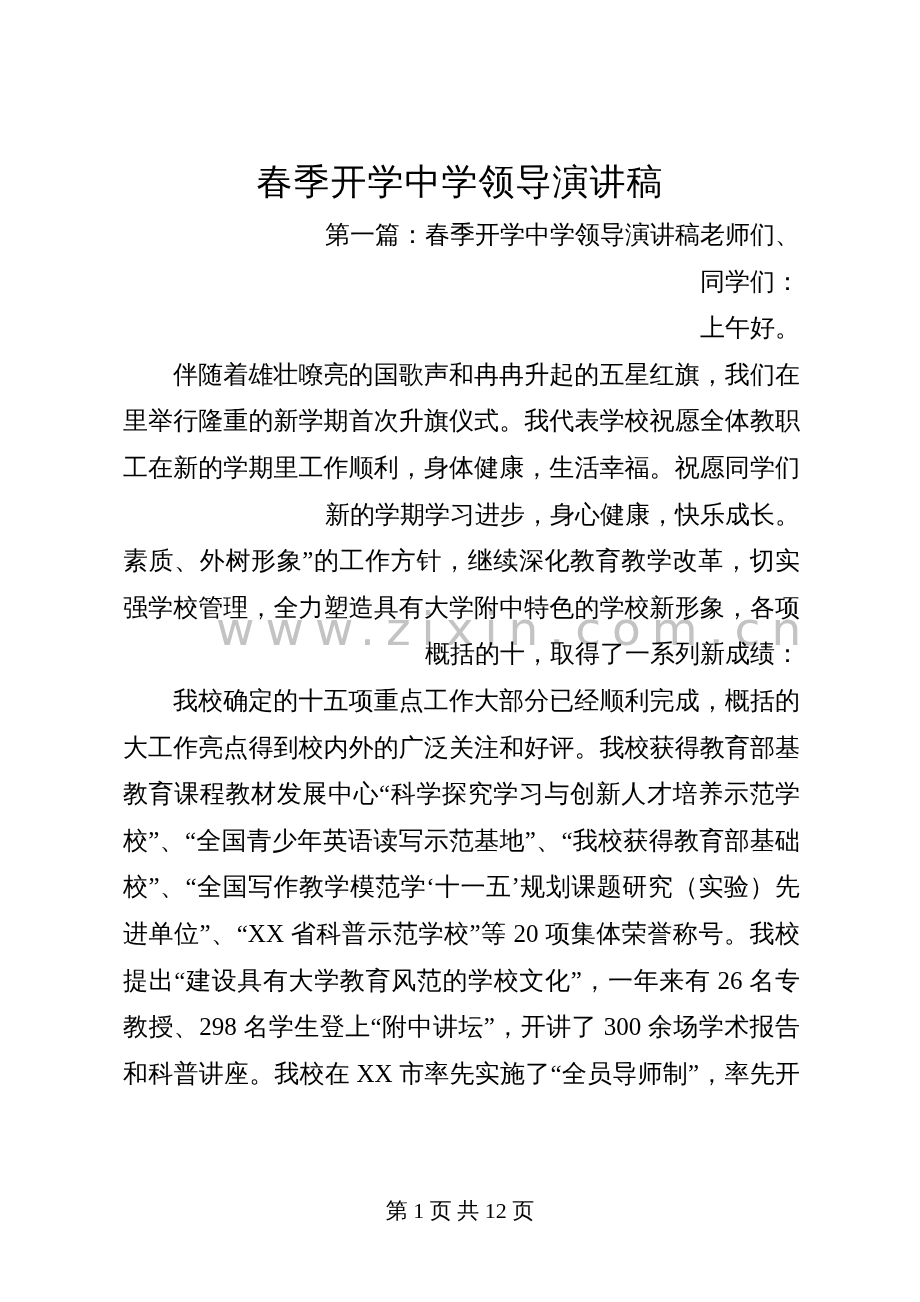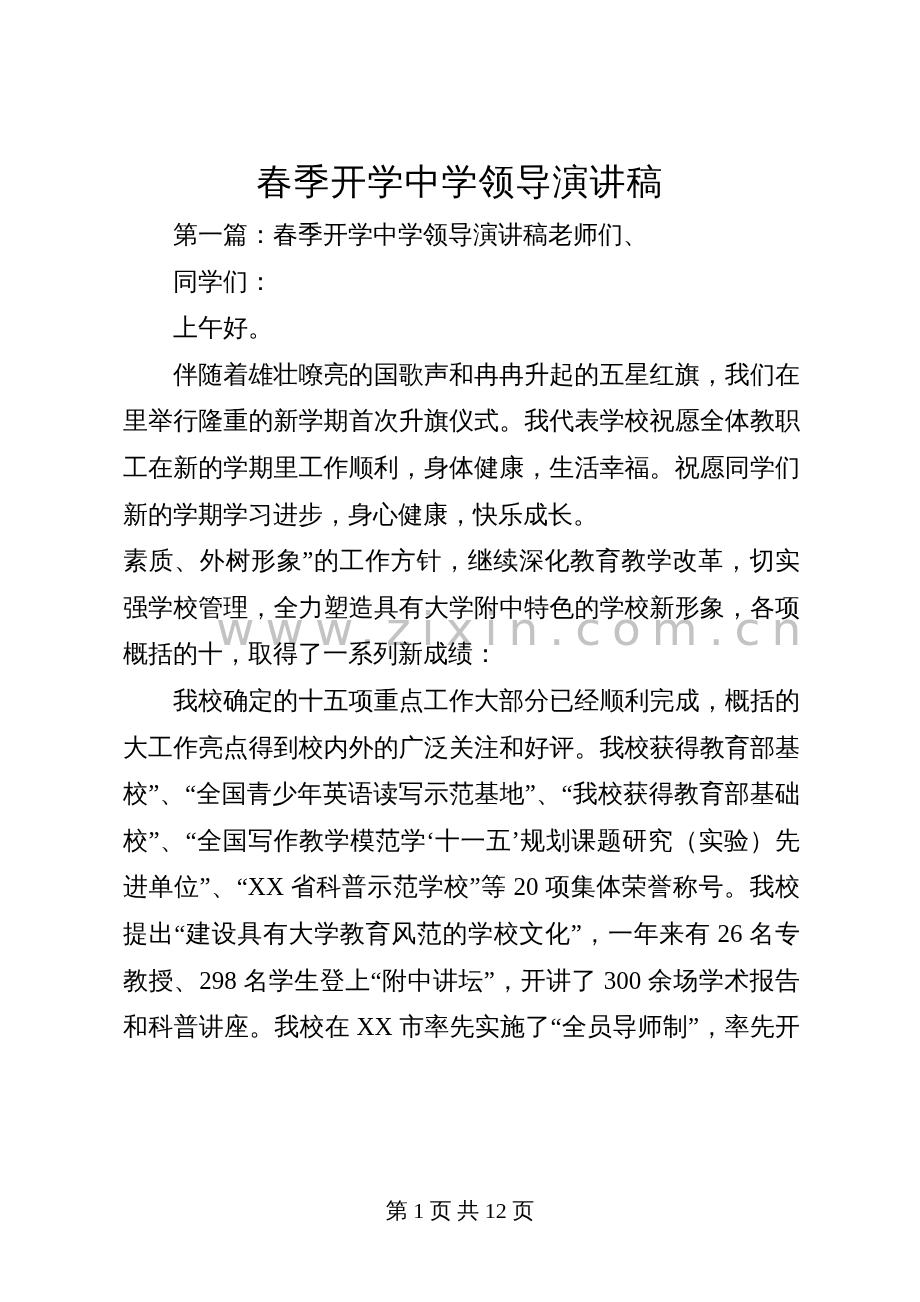--- a/index.html
+++ b/index.html
@@ -46,20 +46,21 @@
     top: 212px;
     width: 677px;
     z-index: 2;
   }
   .line {
     height: 46.6px;
     line-height: 46.6px;
     font-size: 25px;
     white-space: nowrap;
     overflow: hidden;
+    text-align: right;
   }
   .line.j {
     white-space: normal;
     text-align: justify;
     text-align-last: justify;
   }
   .line.ind {
     padding-left: 50px;
   }
   .page-footer {
@@ -87,20 +88,21 @@
       <div class="line ind">上午好。</div>
       <div class="line j ind">伴随着雄壮嘹亮的国歌声和冉冉升起的五星红旗，我们在这</div>
       <div class="line j">里举行隆重的新学期首次升旗仪式。我代表学校祝愿全体教职员</div>
       <div class="line j">工在新的学期里工作顺利，身体健康，生活幸福。祝愿同学们在</div>
       <div class="line">新的学期学习进步，身心健康，快乐成长。</div>
       <div class="line j">素质、外树形象”的工作方针，继续深化教育教学改革，切实加</div>
       <div class="line j">强学校管理，全力塑造具有大学附中特色的学校新形象，各项工</div>
       <div class="line">概括的十，取得了一系列新成绩：</div>
       <div class="line j ind">我校确定的十五项重点工作大部分已经顺利完成，概括的十</div>
       <div class="line j">大工作亮点得到校内外的广泛关注和好评。我校获得教育部基础</div>
+      <div class="line j">教育课程教材发展中心“科学探究学习与创新人才培养示范学</div>
       <div class="line j">校”、“全国青少年英语读写示范基地”、“我校获得教育部基础</div>
       <div class="line j">校”、“全国写作教学模范学‘十一五’规划课题研究（实验）先</div>
       <div class="line j">进单位”、“XX 省科普示范学校”等 20 项集体荣誉称号。我校</div>
       <div class="line j">提出“建设具有大学教育风范的学校文化”，一年来有 26 名专家</div>
       <div class="line j">教授、298 名学生登上“附中讲坛”，开讲了 300 余场学术报告</div>
       <div class="line j">和科普讲座。我校在 XX 市率先实施了“全员导师制”，率先开展</div>
     </div>
 
   <div class="page-footer">第 1 页 共 12 页</div>
 

